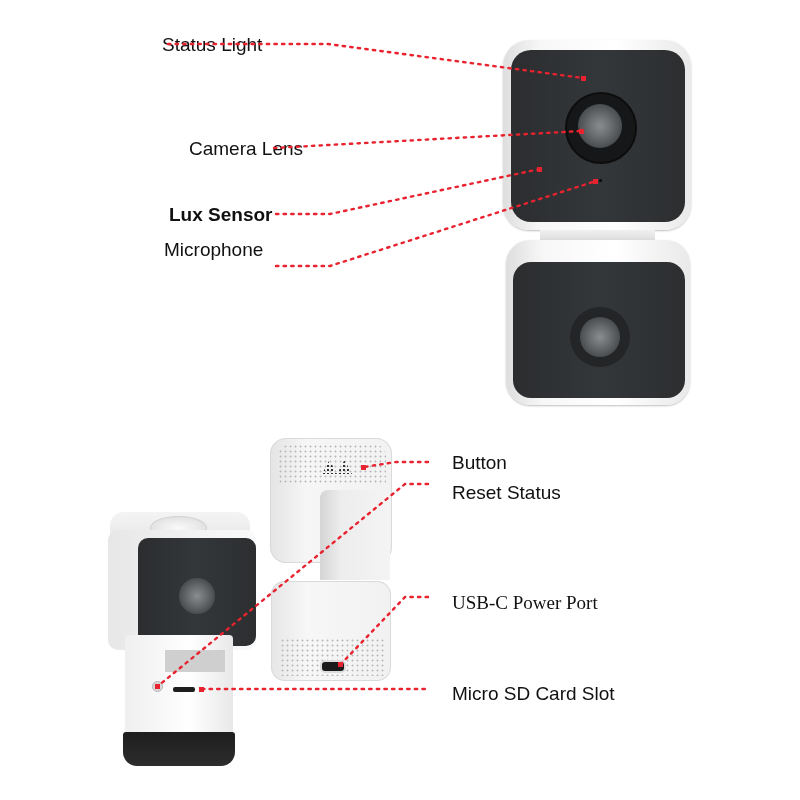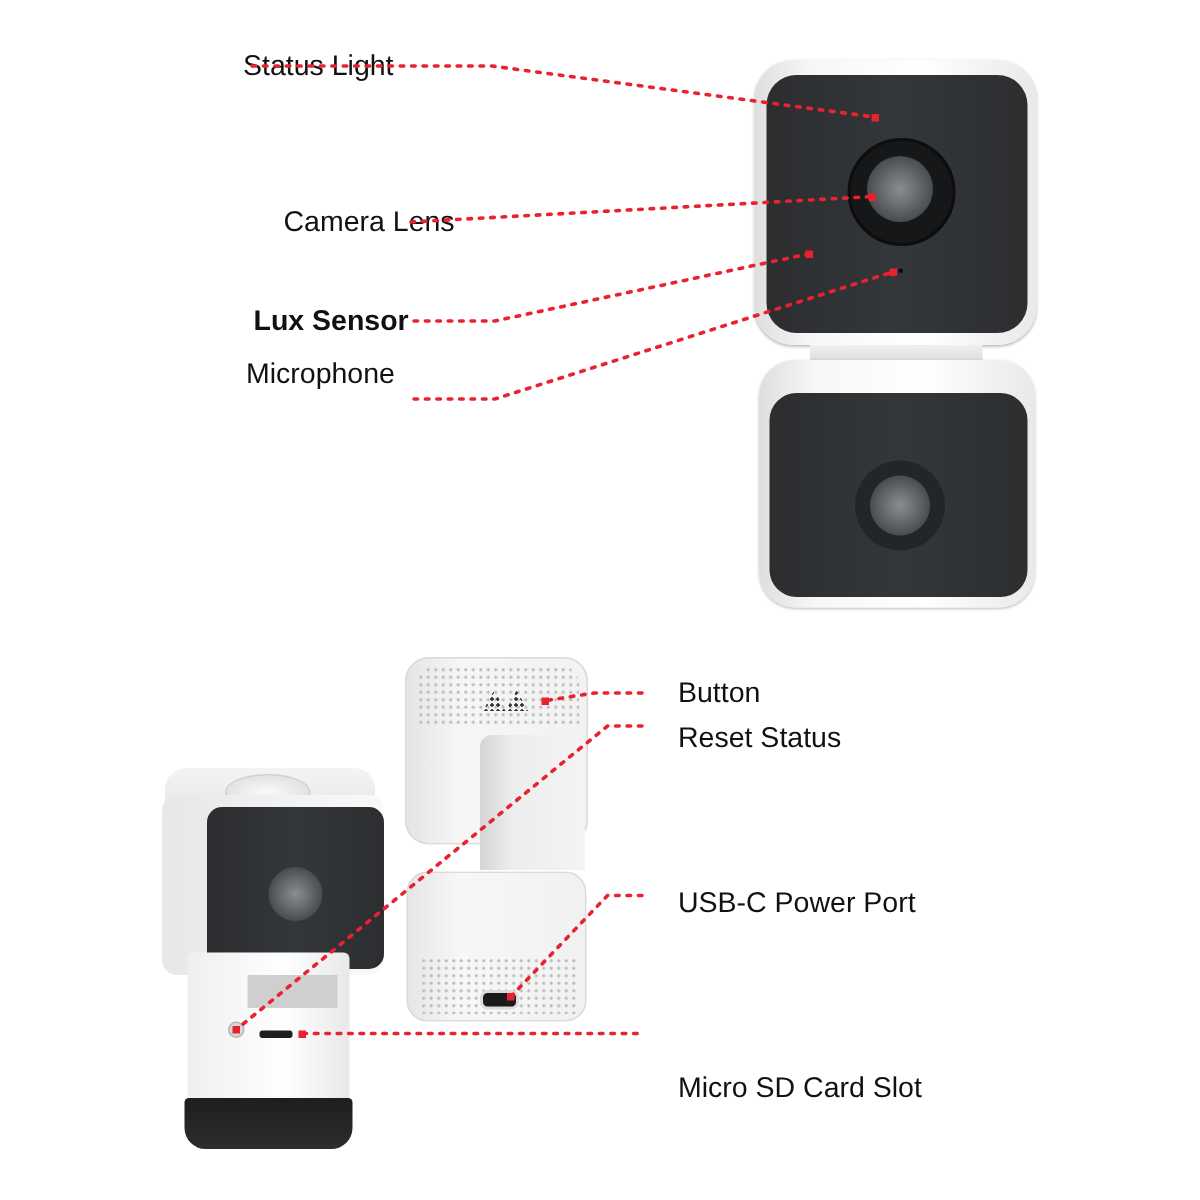--- a/index.html
+++ b/index.html
@@ -39,22 +39,22 @@
   </g>
 </svg>
 
 <div class="label" style="left:162px; top:35px;">Status Light</div>
 <div class="label" style="left:148px; top:139px;margin-left:41px;">Camera Lens</div>
 <div class="label" style="left:169px; top:205px;font-weight:bold;">Lux Sensor</div>
 <div class="label" style="left:164px; top:240px;">Microphone</div>
 
 <div class="label" style="left:452px; top:453px;">Button</div>
 <div class="label" style="left:452px; top:483px;">Reset Status</div>
-<div class="label" style="left:452px; top:593px;">USB-C Power Port</div>
-<div class="label" style="left:452px; top:684px;margin-top:32px;">Micro SD Card Slot</div>
+<div class="label" style="left:452px; top:593px;font-family:Liberation Serif, serif;">USB-C Power Port</div>
+<div class="label" style="left:452px; top:684px;">Micro SD Card Slot</div>
 
 <div class="part" style="left:500px; top:40px; width:195px; height:370px;">
 
   <div class="shell" style="left:3px; top:0; width:188px; height:190px; border-radius:26px;"></div>
   <div class="face" style="left:11px; top:10px; width:174px; height:172px; border-radius:20px;"></div>
   <div class="lens-ring" style="left:65px; top:52px; width:68px; height:68px; border:2px solid #0d0d0d;"></div>
   <div class="lens-glass" style="left:78px; top:64px; width:44px; height:44px;"></div>
   <div style="position:absolute; left:99px; top:139px; width:3px; height:3px; border-radius:50%; background:#0a0a0a;"></div>
 
   <div style="position:absolute; left:40px; top:190px; width:115px; height:14px; background:linear-gradient(#f0f0f0,#d6d6d6);"></div>

